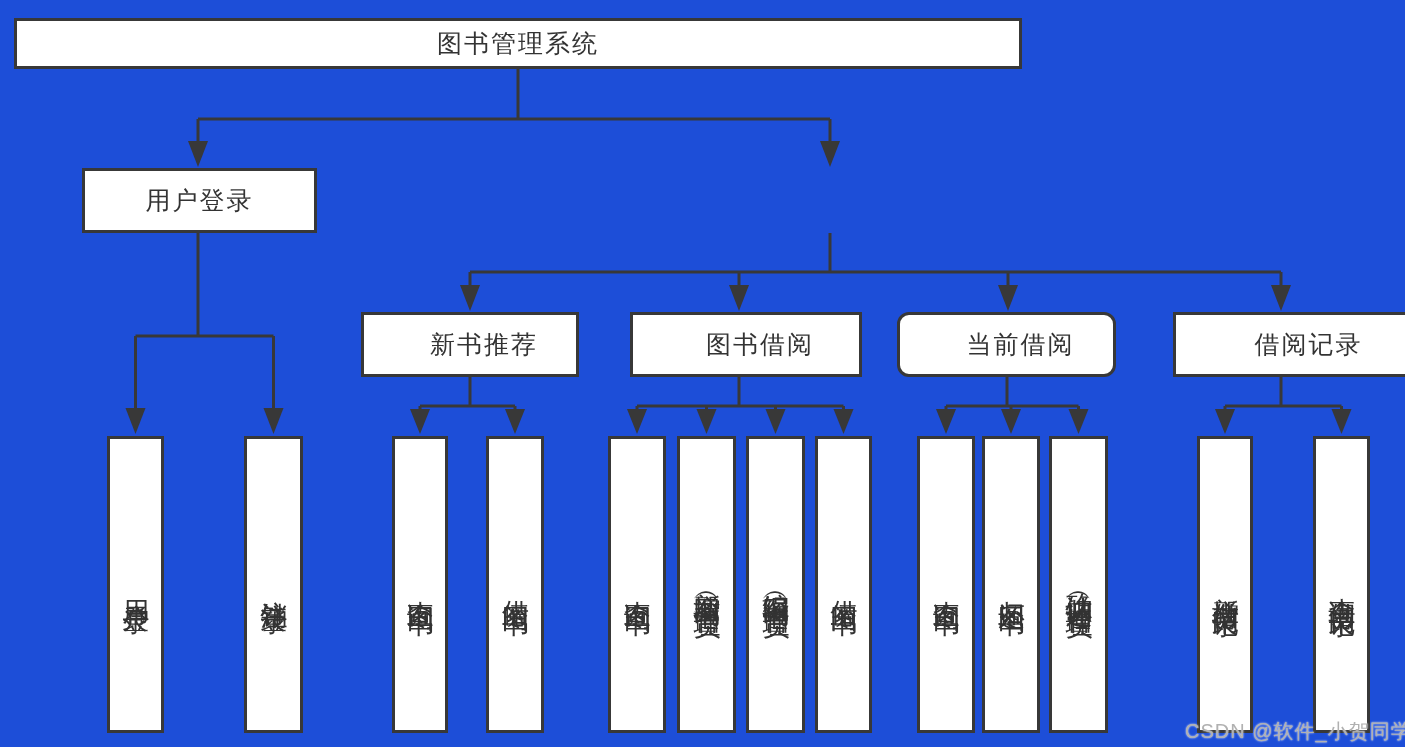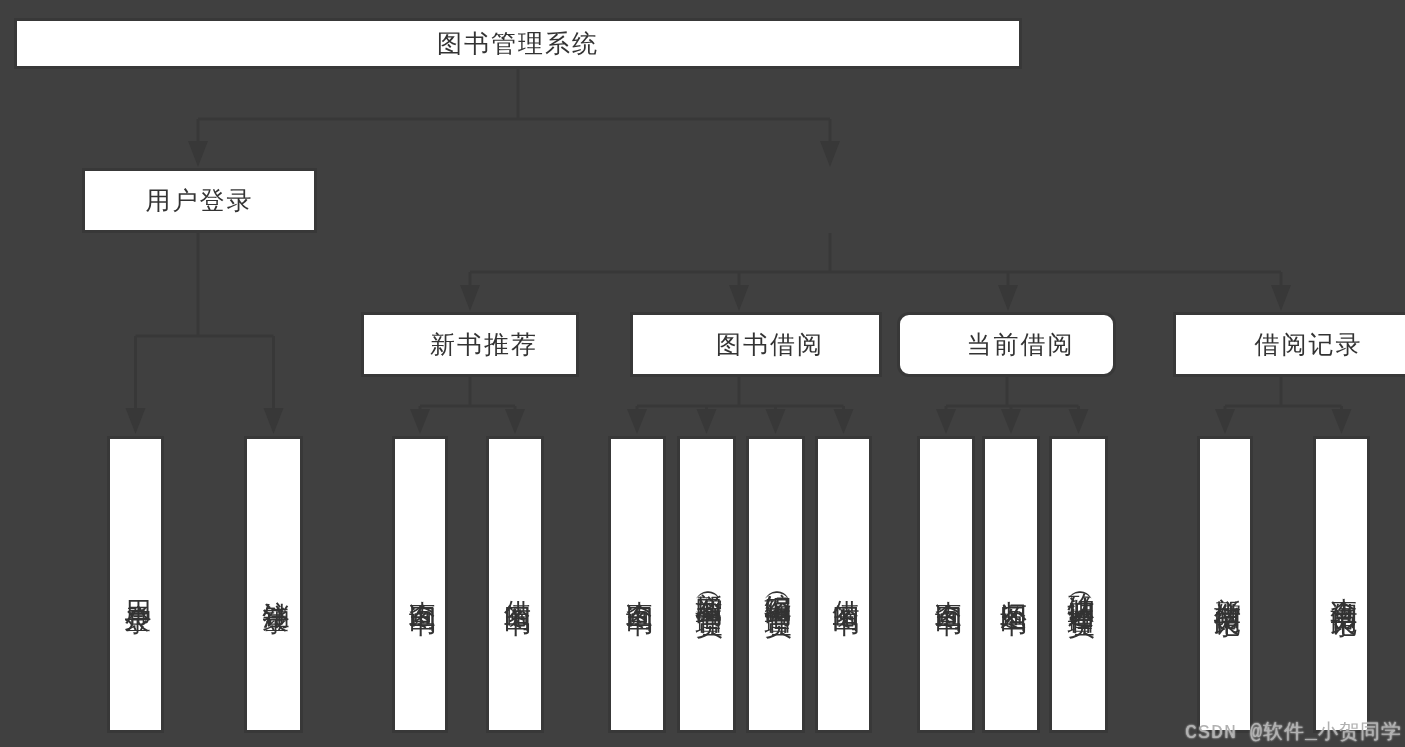--- a/index.html
+++ b/index.html
@@ -5,23 +5,22 @@
   html, body {
     margin: 0;
     padding: 0;
     background: #ffffff;
     font-family: "Liberation Sans", "DejaVu Sans", sans-serif;
   }
   #canvas {
     position: relative;
     width: 1405px;
     height: 747px;
-    background: #404040;
+    background: #1d4ed8;
     overflow: hidden;
-    font-family: Liberation Mono, monospace;
   }
   #connector-svg {
     position: absolute;
     left: 0;
     top: 0;
     z-index: 1;
   }
   .node {
     position: absolute;
     box-sizing: border-box;
@@ -111,21 +110,21 @@
     <span class="hlabel">图书管理系统</span>
   </div>
 
   <div class="node lvl2" style="left:82px;">
     <span class="hlabel">用户登录</span>
   </div>
 
   <div class="node lvl3" style="left:361px; width:218px;">
     <span class="hlabel">新书推荐</span>
   </div>
-  <div class="node lvl3" style="left:630px; width:252px;">
+  <div class="node lvl3" style="left:630px; width:232px;">
     <span class="hlabel">图书借阅</span>
   </div>
   <div class="node lvl3" style="left:897px; width:219px;border-radius:12px;">
     <span class="hlabel">当前借阅</span>
   </div>
   <div class="node lvl3" style="left:1173px; width:243px;">
     <span class="hlabel">借阅记录</span>
   </div>
 
   <div class="node leaf" style="left:107px; width:57px;">

